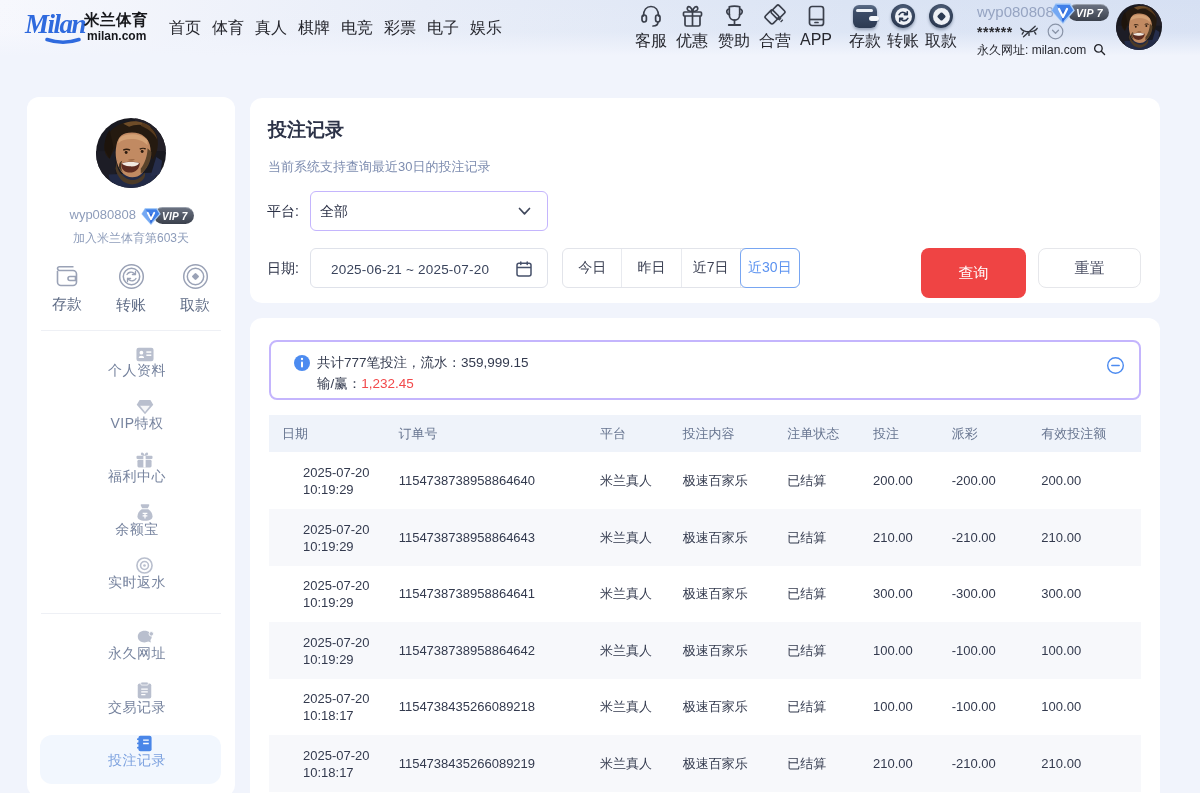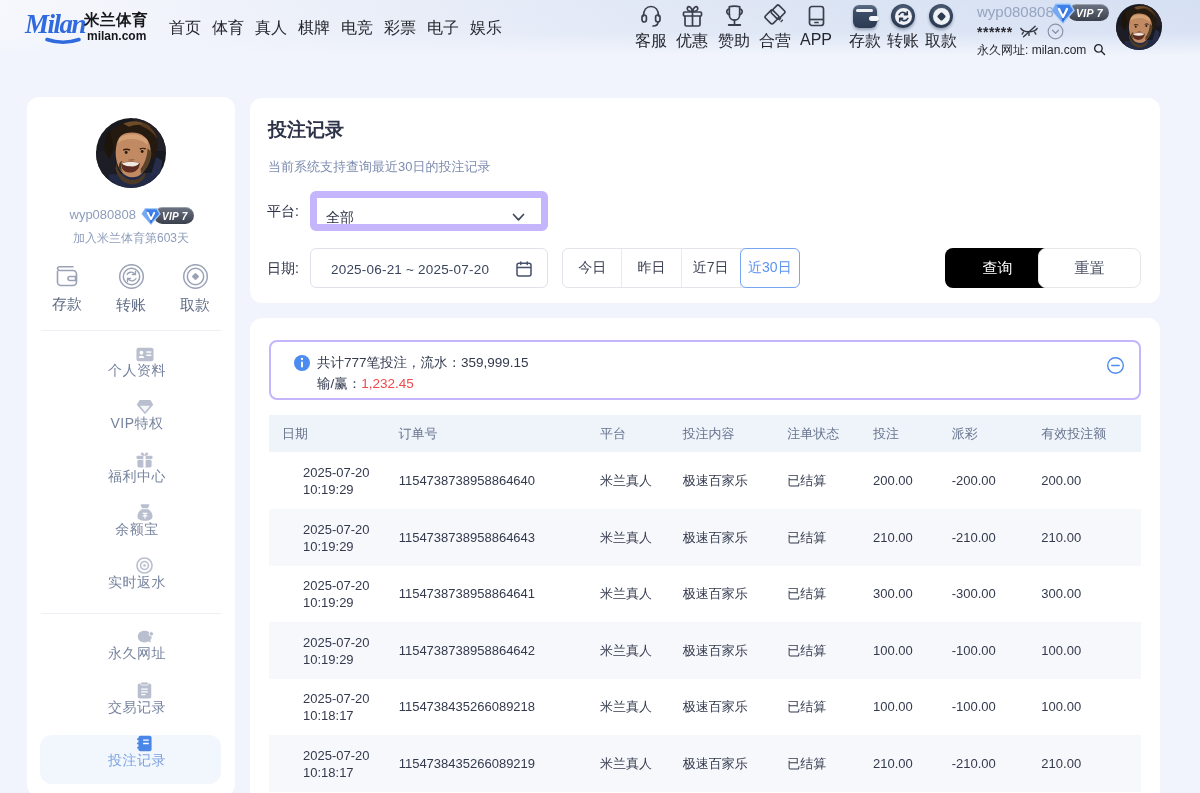--- a/index.html
+++ b/index.html
@@ -62,29 +62,29 @@
   .menu-item svg { margin-left:28px; }
   .menu-item span { font-size:14px; color:#76839e; margin-left:13px; letter-spacing:0.5px; }
   .menu-item.active { background:#f2f7fe; }
   .menu-item.active span { color:#7da2df; }
   
   .filter-card { position:absolute; left:250px; top:98px; width:910px; height:205px; background:#fff; border-radius:12px; }
   .table-card { position:absolute; left:250px; top:318px; width:910px; height:560px; background:#fff; border-radius:12px; }
   .f-title { position:absolute; left:18px; top:19px; font-size:19px; font-weight:bold; color:#2c3247; }
   .f-sub { position:absolute; left:18px; top:60px; font-size:13px; color:#7e8db0; }
   .f-label { position:absolute; font-size:14px; color:#2c3247; }
-  .sel { position:absolute; left:60px; top:93px; width:238px; height:40px; border:7px solid #c4b5fd; border-radius:6px; background:#fff; }
+  .sel { position:absolute; left:60px; top:93px; width:238px; height:40px; border:1px solid #c4b5fd; border-radius:6px; background:#fff; }
   .sel .txt { position:absolute; left:9px; top:11px; font-size:14px; color:#2c3247; }
   .datebox { position:absolute; left:60px; top:150px; width:238px; height:40px; border:1px solid #dfe2ea; border-radius:6px; background:#fff; }
   .datebox .txt { position:absolute; left:20px; top:13px; font-size:13.5px; color:#3a445c; letter-spacing:0.2px;}
   .seg { position:absolute; left:312px; top:150px; width:238px; height:40px; border:1px solid #e2e4ea; border-radius:6px; background:#fff; display:flex; }
   .seg .s { flex:1; display:flex; align-items:center; justify-content:center; font-size:14px; color:#3c4154; border-right:1px solid #e8eaef; }
   .seg .s:last-child { border-right:none; }
   .seg .s.on { color:#5b92f0; border:1px solid #78a6f2; border-radius:6px; margin:-1px; position:relative; background:#fff; }
-  .btn-q { position:absolute; left:671px; top:150px; width:105px; height:40px; background:#000000; border-radius:8px; color:#fff; font-size:15px; display:flex; align-items:center; justify-content:center;margin-left:24px; }
+  .btn-q { position:absolute; left:671px; top:150px; width:105px; height:50px; background:#ef4444; border-radius:8px; color:#fff; font-size:15px; display:flex; align-items:center; justify-content:center; }
   .btn-r { position:absolute; left:788px; top:150px; width:103px; height:40px; background:#fff; border:1px solid #e6e7eb; border-radius:8px; color:#4e5266; font-size:15px; display:flex; align-items:center; justify-content:center; }
   
   .infobox { position:absolute; left:19px; top:22px; width:872px; height:60px; border:2px solid #c4b5fd; border-radius:8px; background:#fff; }
   .infobox .l1 { position:absolute; left:46px; top:12px; font-size:13.5px; color:#333a4e; }
   .infobox .l2 { position:absolute; left:46px; top:33px; font-size:13.5px; color:#333a4e;text-align:right; }
   .infobox .red { color:#f2494b; }
   .thead { position:absolute; left:19px; top:97px; width:872px; height:37px; background:#eff3fa; display:flex; align-items:center; }
   .thead div { font-size:13px; color:#66748f; }
   .trow { position:absolute; left:19px; width:872px; height:57px; display:flex; align-items:center; }
   .trow.alt { background:#f7f8fb; }

